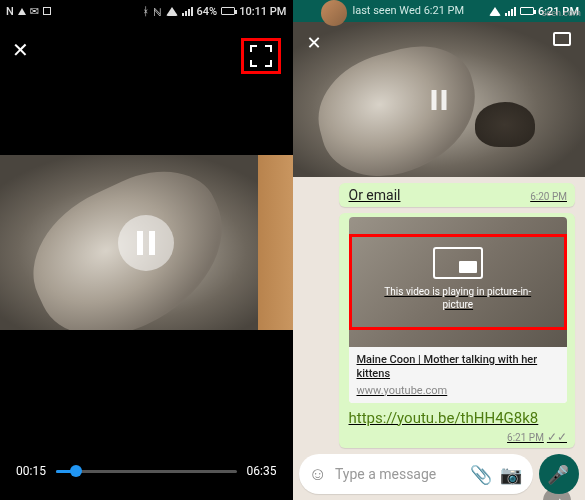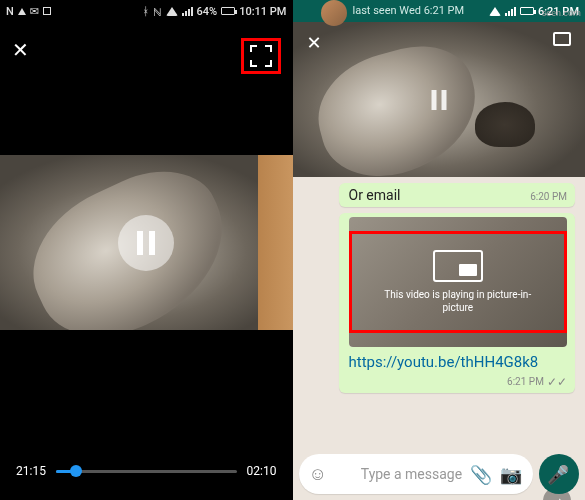--- a/index.html
+++ b/index.html
@@ -53,43 +53,43 @@
 
   .pip-window{position:absolute;top:22px;left:0;right:0;height:155px;background:linear-gradient(135deg,#5a5550 0%,#403b35 40%,#7d7568 70%,#c79863 100%);overflow:hidden;}
   .pip-window .cat-shape{left:25px;top:30px;width:160px;height:120px;transform:rotate(-15deg);}
   .pip-window .kitten{position:absolute;right:50px;bottom:30px;width:60px;height:45px;background:radial-gradient(ellipse,#3d362e,#2a251f);border-radius:50% 50% 40% 40%;}
   .pip-top{position:absolute;top:10px;left:0;right:0;display:flex;justify-content:space-between;padding:0 14px;color:#fff;}
   .pip-close{font-size:18px;}
   .pip-fs{width:18px;height:14px;border:2px solid #fff;border-radius:2px;position:relative;}
   .pip-pause{position:absolute;left:50%;top:50%;transform:translate(-50%,-50%);display:flex;gap:5px;}
   .pip-pause span{width:5px;height:20px;background:rgba(255,255,255,.85);}
 
-  .chat-body{position:absolute;top:177px;bottom:0;left:0;right:0;background:#ece5dd;padding:4px 6px;}
+  .chat-body{position:absolute;top:177px;bottom:0;left:0;right:0;background:#ece5dd;padding:4px 6px;text-decoration:underline;}
   .bubble-out{background:#dcf8c6;border-radius:6px;padding:4px 8px 4px 10px;margin:2px 4px 6px 40px;position:relative;box-shadow:0 1px 1px rgba(0,0,0,.1);}
   .bubble-out.small{display:flex;justify-content:space-between;align-items:baseline;font-size:14px;color:#222;}
   .ts{font-size:10px;color:#888;}
 
   .link-card{background:#fff;border-radius:4px;overflow:hidden;margin-bottom:4px;}
   .link-thumb{height:130px;background:linear-gradient(135deg,#9a9388 0%,#7a7268 50%,#5d574e 100%);position:relative;display:flex;align-items:center;justify-content:center;}
-  .pip-badge{border:3px solid #f00;padding:16px 20px 16px;display:flex;flex-direction:column;align-items:center;gap:6px;}
+  .pip-badge{border:3px solid #f00;padding:10px 20px 16px;display:flex;flex-direction:column;align-items:center;gap:6px;}
   .pip-rect{width:50px;height:32px;border:2px solid #fff;border-radius:3px;position:relative;}
   .pip-rect:after{content:"";position:absolute;right:4px;bottom:4px;width:18px;height:12px;background:#fff;border-radius:1px;}
   .pip-text{color:#fff;font-size:10px;text-align:center;line-height:1.3;}
   .link-meta{background:#f5f5f5;padding:6px 8px;font-size:11px;}
   .link-title{color:#222;font-weight:500;line-height:1.3;}
   .link-src{color:#888;margin-top:2px;}
-  .link-url{color:#0369a1;font-size:15px;padding:2px 0;word-break:break-all;line-height:1.3;}
+  .link-url{color:#4d7c0f;font-size:15px;padding:2px 0;word-break:break-all;line-height:1.3;}
   .bubble-meta{display:flex;justify-content:flex-end;align-items:center;gap:3px;font-size:10px;color:#888;}
   .ticks{color:#888;font-size:12px;}
 
   .share-fab{position:absolute;right:14px;top:310px;width:28px;height:28px;border-radius:50%;background:rgba(0,0,0,.35);color:#fff;display:flex;align-items:center;justify-content:center;font-size:14px;}
 
   .input-row{position:absolute;bottom:6px;left:6px;right:6px;display:flex;align-items:center;gap:6px;}
   .input-box{flex:1;background:#fff;border-radius:20px;height:40px;display:flex;align-items:center;padding:0 10px;gap:8px;color:#999;box-shadow:0 1px 1px rgba(0,0,0,.1);}
-  .input-box .txt{flex:1;font-size:14px;text-align:right;}
+  .input-box .txt{flex:1;font-size:14px;}
   .emoji-ic,.attach-ic,.cam-ic{color:#888;font-size:18px;}
   .send-fab{width:40px;height:40px;border-radius:50%;background:#075E54;color:#fff;display:flex;align-items:center;justify-content:center;font-size:18px;}
   .wm2{position:absolute;right:4px;top:8px;font-size:9px;color:#999;}
 </style>
 </head>
 <body>
 
 <div class="container">
 
   <div class="phone left">
@@ -132,26 +132,26 @@
       <div class="carpet-fur"></div>
       <div class="cat-shape"></div>
       <div class="wood-edge"></div>
       <div class="pause-btn">
           <span></span>
           <span></span>
         </div>
     </div>
 
     <div class="progress">
-      <span>21:15</span>
+      <span>00:15</span>
       <div class="track">
         <div class="fill"></div>
           <div class="thumb"></div>
       </div>
-      <span>02:10</span>
+      <span>06:35</span>
     </div>
   </div>
 
   <div class="phone right">
     <div class="statusbar teal">
       <div class="sb-left"></div>
       <div class="sb-right">
         <span class="wifi"></span>
         <span class="bars">
             <span></span>
@@ -194,20 +194,24 @@
       </div>
 
       <div class="bubble-out">
         <div class="link-card">
           <div class="link-thumb">
             <div class="pip-badge">
               <div class="pip-rect"></div>
               <div class="pip-text">This video is playing in picture-in-picture</div>
             </div>
           </div>
+          <div class="link-meta">
+            <div class="link-title">Maine Coon | Mother talking with her kittens</div>
+            <div class="link-src">www.youtube.com</div>
+          </div>
         </div>
         <div class="link-url">https://youtu.be/thHH4G8k8</div>
         <div class="bubble-meta">
           <span>6:21 PM</span>
           <span class="ticks">✓✓</span>
         </div>
       </div>
 
       <div class="share-fab">➦</div>
 

